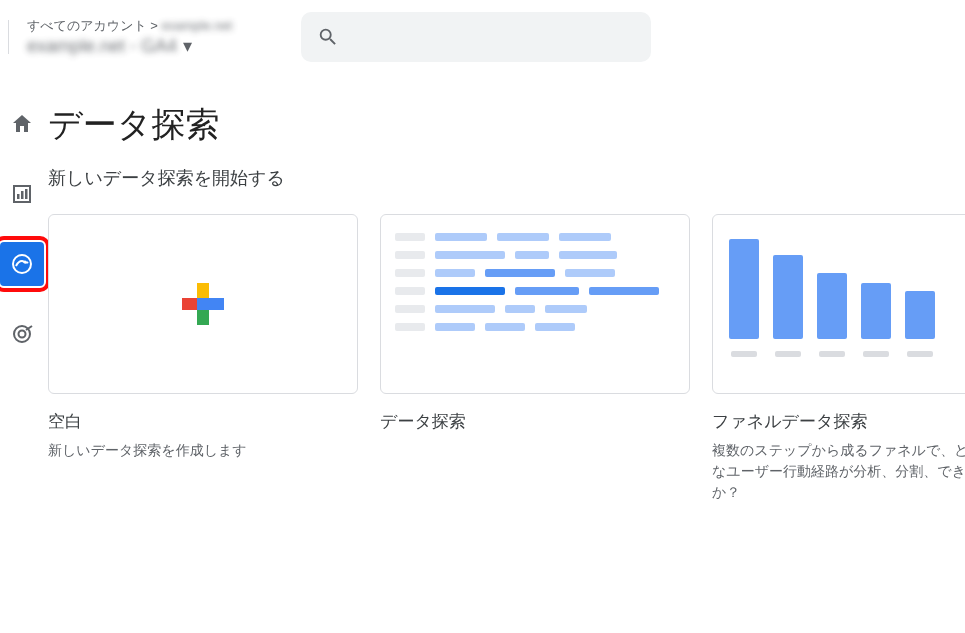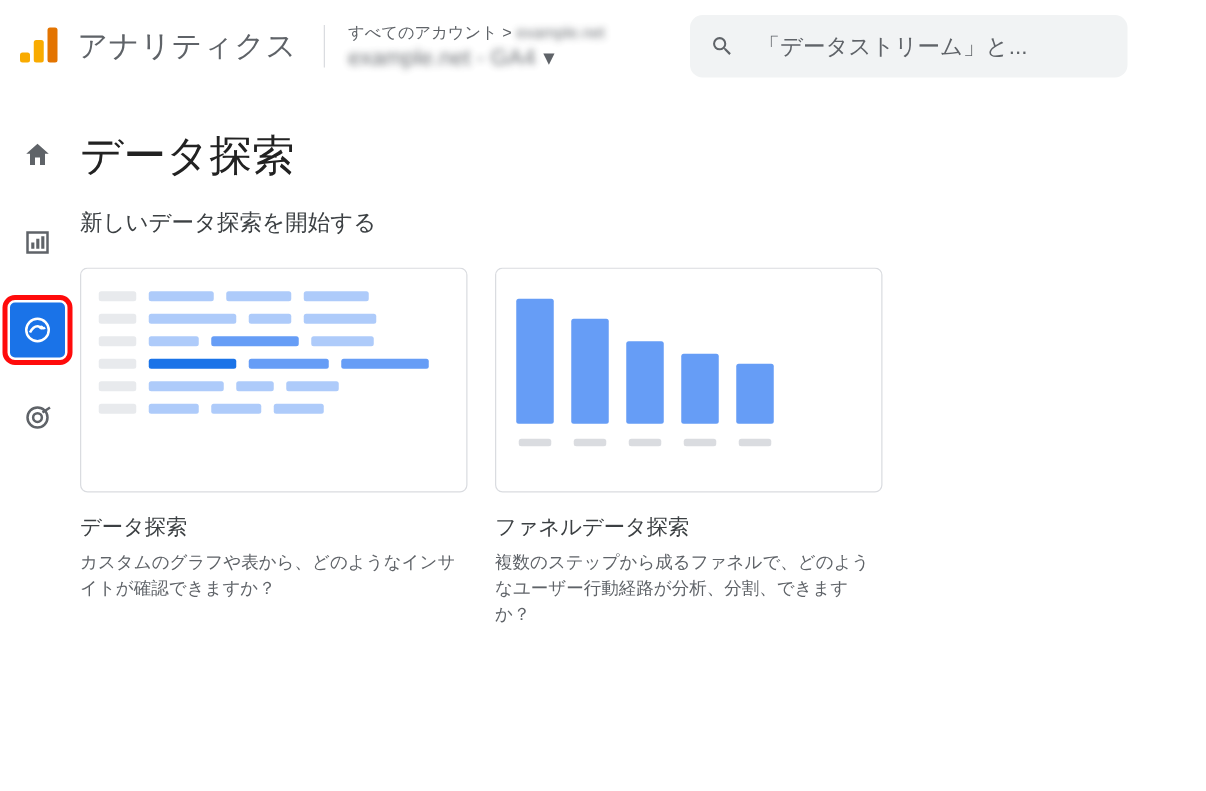--- a/index.html
+++ b/index.html
@@ -68,47 +68,38 @@
   
   .fn { position: absolute; inset: 22px 16px; display: flex; gap: 14px; align-items: flex-end; height: 120px; }
   .fn-col { display: flex; flex-direction: column; align-items: center; gap: 12px; }
   .bar { width: 30px; background: #669df6; border-radius: 2px; }
   .step { width: 26px; height: 6px; background: #dadce0; border-radius: 2px; }
 </style>
 </head>
 <body>
 
 <div class="header">
-  <div class="logo-wrap">
-    <div class="logo-mark">
-      <span class="b1"></span>
-        <span class="b2"></span>
-        <span class="b3"></span>
-    </div>
-    <div class="product-title">アナリティクス</div>
-  </div>
   <div class="vdiv"></div>
 
   <div class="account-picker">
     <div class="line1">
       <span>すべてのアカウント &gt; </span>
       <span class="blur">example.net</span>
     </div>
     <div class="line2">
       <span class="blur">example.net - GA4</span>
       <span class="chev">▾</span>
     </div>
   </div>
 
   <div class="search-wrap">
     <div class="search">
       <svg class="si" viewBox="0 0 24 24">
           <path d="M15.5 14h-.79l-.28-.27A6.471 6.471 0 0016 9.5 6.5 6.5 0 109.5 16a6.47 6.47 0 004.23-1.57l.27.28v.79l5 4.99L20.49 19l-4.99-5zm-6 0C7.01 14 5 11.99 5 9.5S7.01 5 9.5 5 14 7.01 14 9.5 11.99 14 9.5 14z"></path>
         </svg>
-      <input type="text" placeholder="「データストリーム」と..." style="">
     </div>
   </div>
 </div>
 
 <div class="body">
 
   <div class="sidebar">
     <div class="nav-btn">
       <svg viewBox="0 0 24 24">
           <path d="M12 3l9 8h-3v9h-4v-6h-4v6H6v-9H3z"></path>
@@ -137,20 +128,33 @@
         </svg>
     </div>
   </div>
 
   <div class="main">
     <div class="page-title">データ探索</div>
     <div class="section-title">新しいデータ探索を開始する</div>
 
     <div class="cards">
 
+      <div class="card">
+        <div class="thumb blank">
+          <div class="plus">
+            <span class="hT"></span>
+              <span class="hB"></span>
+              <span class="vL"></span>
+              <span class="vR"></span>
+              <span class="ctr"></span>
+          </div>
+        </div>
+        <div class="card-title">空白</div>
+        <div class="card-desc">新しいデータ探索を作成します</div>
+      </div>
 
       <div class="card">
         <div class="thumb">
           <div class="ff">
             <div class="ff-row">
                 <span class="pill lbl"></span>
                 <span class="pill s" style="width:52px"></span>
                 <span class="pill s" style="width:52px"></span>
                 <span class="pill s" style="width:52px"></span>
               </div>
@@ -180,21 +184,20 @@
               </div>
             <div class="ff-row">
                 <span class="pill lbl"></span>
                 <span class="pill s" style="width:40px"></span>
                 <span class="pill s" style="width:40px"></span>
                 <span class="pill s" style="width:40px"></span>
               </div>
           </div>
         </div>
         <div class="card-title">データ探索</div>
-        <div class="card-desc">カスタムのグラフや表から、どのようなインサイトが確認できますか？</div>
       </div>
 
       <div class="card">
         <div class="thumb">
           <div class="fn">
             <div class="fn-col">
                 <div class="bar" style="height:100px"></div>
                 <div class="step"></div>
               </div>
             <div class="fn-col">

